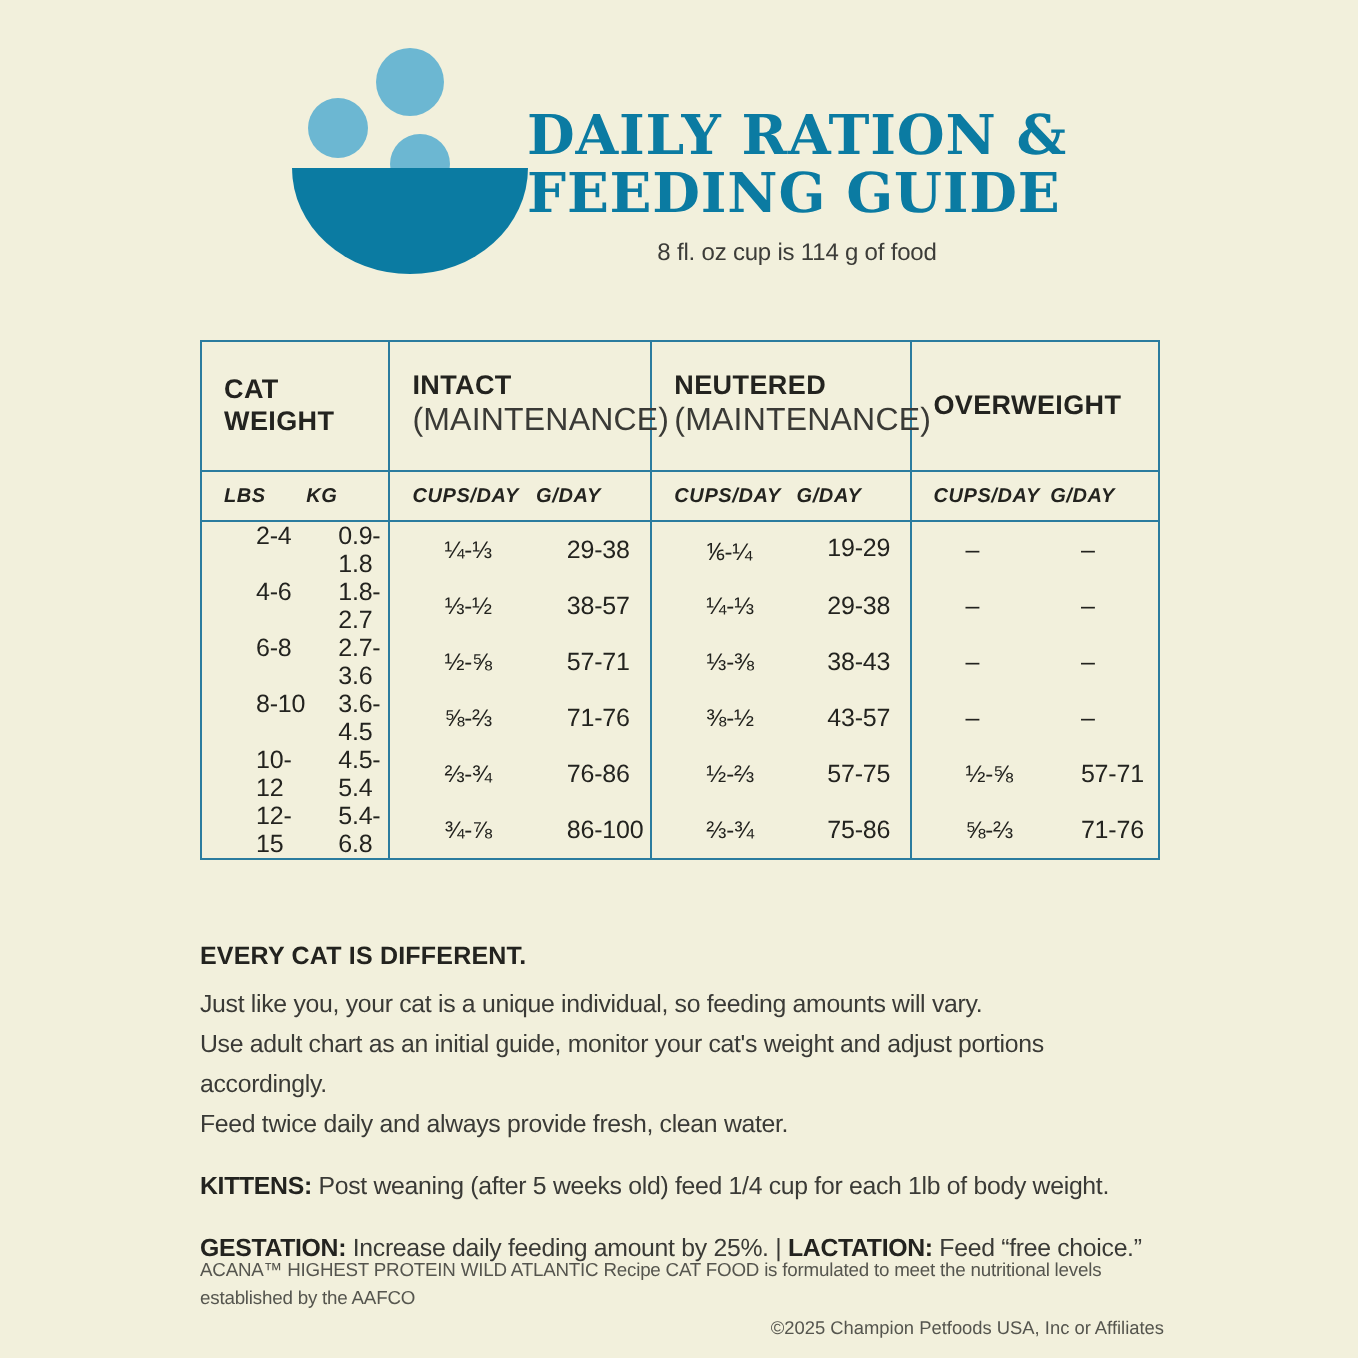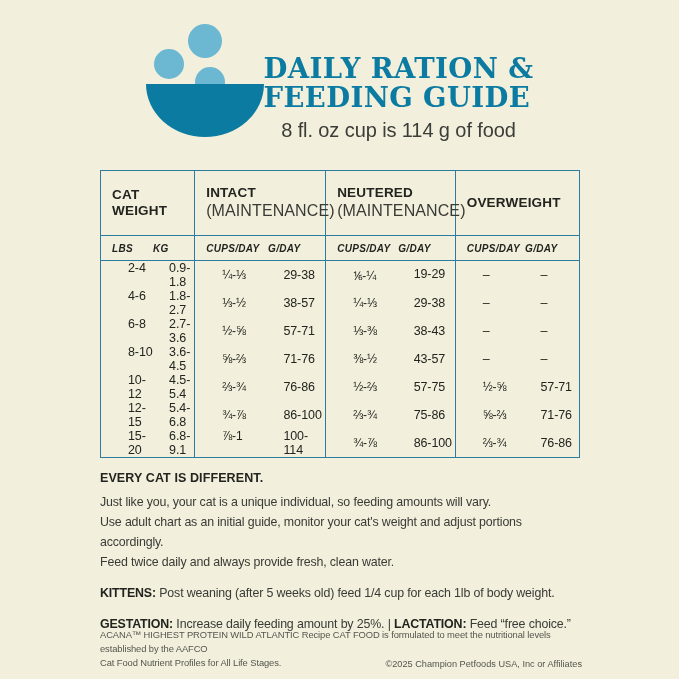--- a/index.html
+++ b/index.html
@@ -55,21 +55,21 @@
     font-family: "DejaVu Serif", serif;
     font-weight: bold;
     font-size: 27.5px;
     line-height: 1.07;
     letter-spacing: 0.4px;
     color: #0b7ba2;
     white-space: nowrap;
   }
   .subtitle {
     margin-top: 6px;
-    font-size: 20px;
+    font-size: 12px;
     color: #3c3c38;
     letter-spacing: -0.1px;
     text-align: center;
     white-space: nowrap;
   }
 
   
   .table-wrap {
     position: absolute;
     left: 100px;
@@ -411,46 +411,20 @@
             </div>
           </td>
         <td class="vline">
             <div class="pair">
           <span class="cellval frac">⅝-⅔</span>
           <span class="cellval">71-76</span>
             </div>
           </td>
       </tr>
 
-      <tr class="data-row">
-        <td>
-            <div class="pair pair-wide">
-          <span class="cellval">15-20</span>
-          <span class="cellval">6.8-9.1</span>
-            </div>
-          </td>
-        <td class="vline">
-            <div class="pair">
-          <span class="cellval frac">⅞-1</span>
-          <span class="cellval">100-114</span>
-            </div>
-          </td>
-        <td class="vline">
-            <div class="pair">
-          <span class="cellval frac">¾-⅞</span>
-          <span class="cellval">86-100</span>
-            </div>
-          </td>
-        <td class="vline">
-            <div class="pair">
-          <span class="cellval frac">⅔-¾</span>
-          <span class="cellval">76-86</span>
-            </div>
-          </td>
-      </tr>
     </tbody>
   </table>
 </div>
 
 <div class="notes">
   <div class="notes-head">EVERY CAT IS DIFFERENT.</div>
   <div class="notes-line">Just like you, your cat is a unique individual, so feeding amounts will vary.</div>
   <div class="notes-line">Use adult chart as an initial guide, monitor your cat's weight and adjust portions accordingly.</div>
   <div class="notes-line">Feed twice daily and always provide fresh, clean water.</div>
 
@@ -458,16 +432,15 @@
     <span class="inline-bold">KITTENS:</span><span> Post weaning (after 5 weeks old) feed 1/4 cup for each 1lb of body weight.</span>
   </div>
 
   <div class="notes-line block-gap">
     <span class="inline-bold">GESTATION:</span><span> Increase daily feeding amount by 25%. | </span><span class="inline-bold">LACTATION:</span><span> Feed “free choice.”</span>
   </div>
 </div>
 
 <div class="legal">
   <div>ACANA™ HIGHEST PROTEIN WILD ATLANTIC Recipe CAT FOOD is formulated to meet the nutritional levels established by the AAFCO</div>
-  <div>Cat Food Nutrient Profiles for All Life Stages.</div>
 </div>
 
 <div class="copyright">©2025 Champion Petfoods USA, Inc or Affiliates</div>
 
 </body></html>

